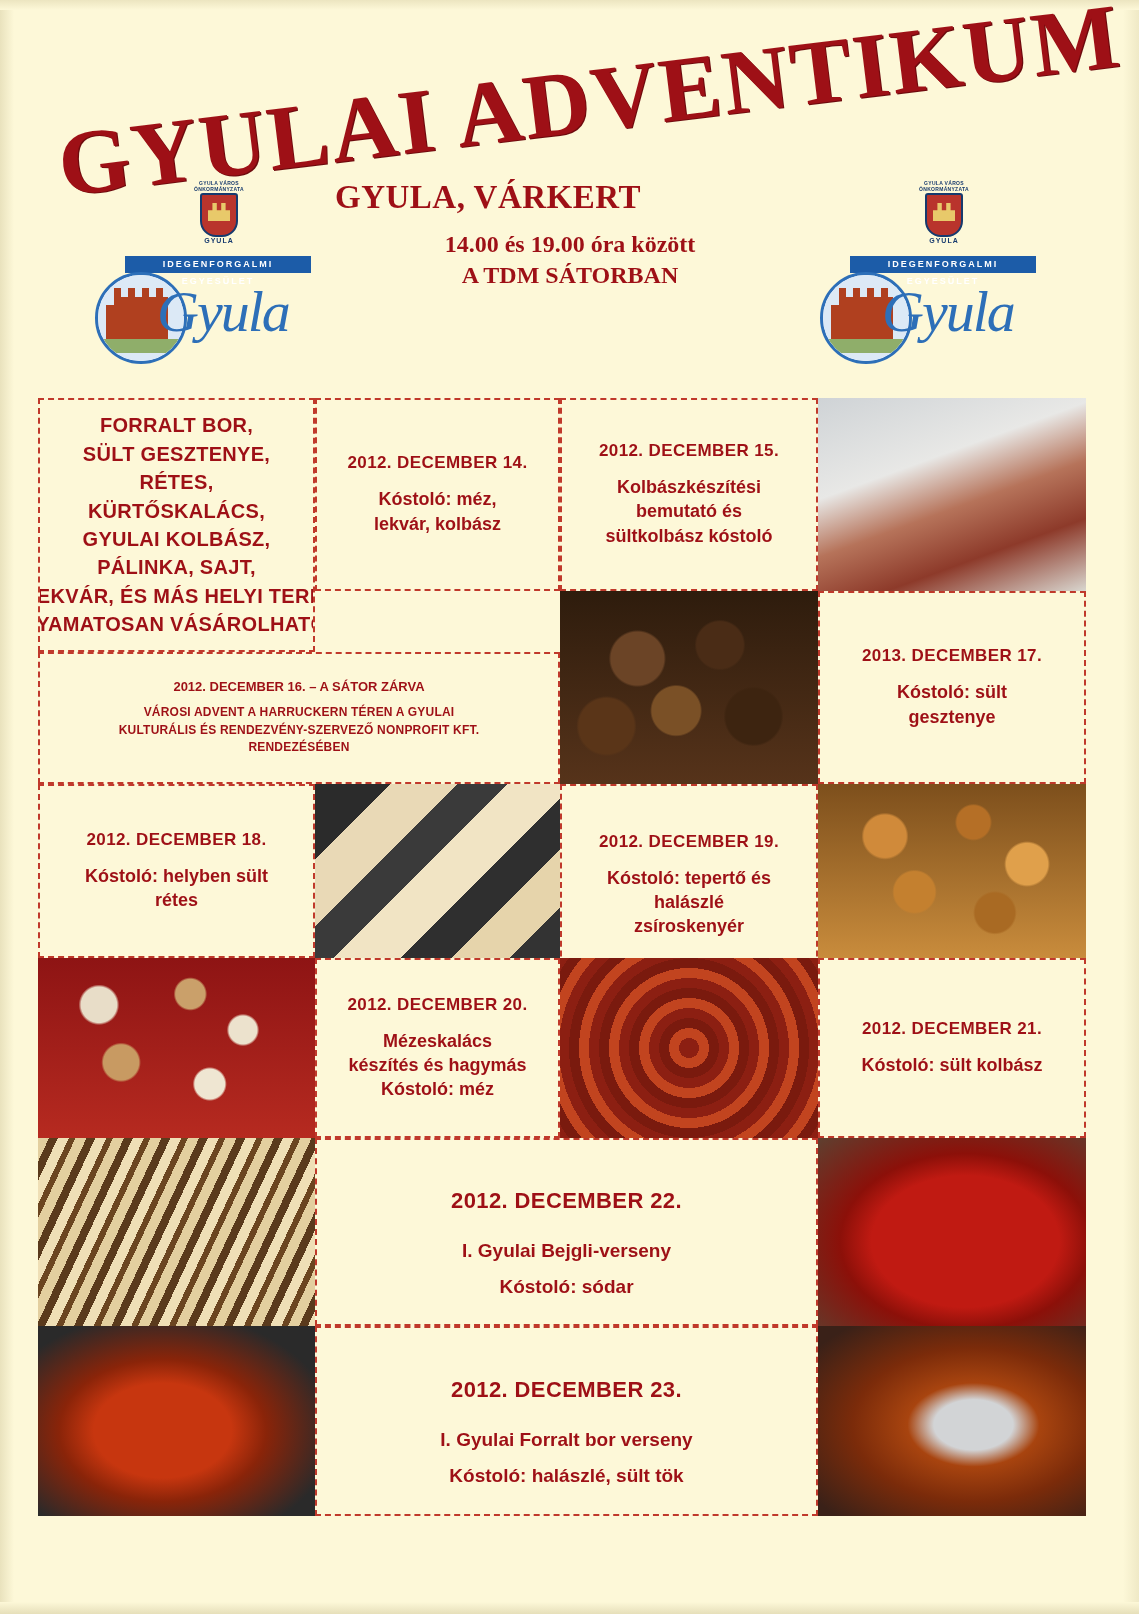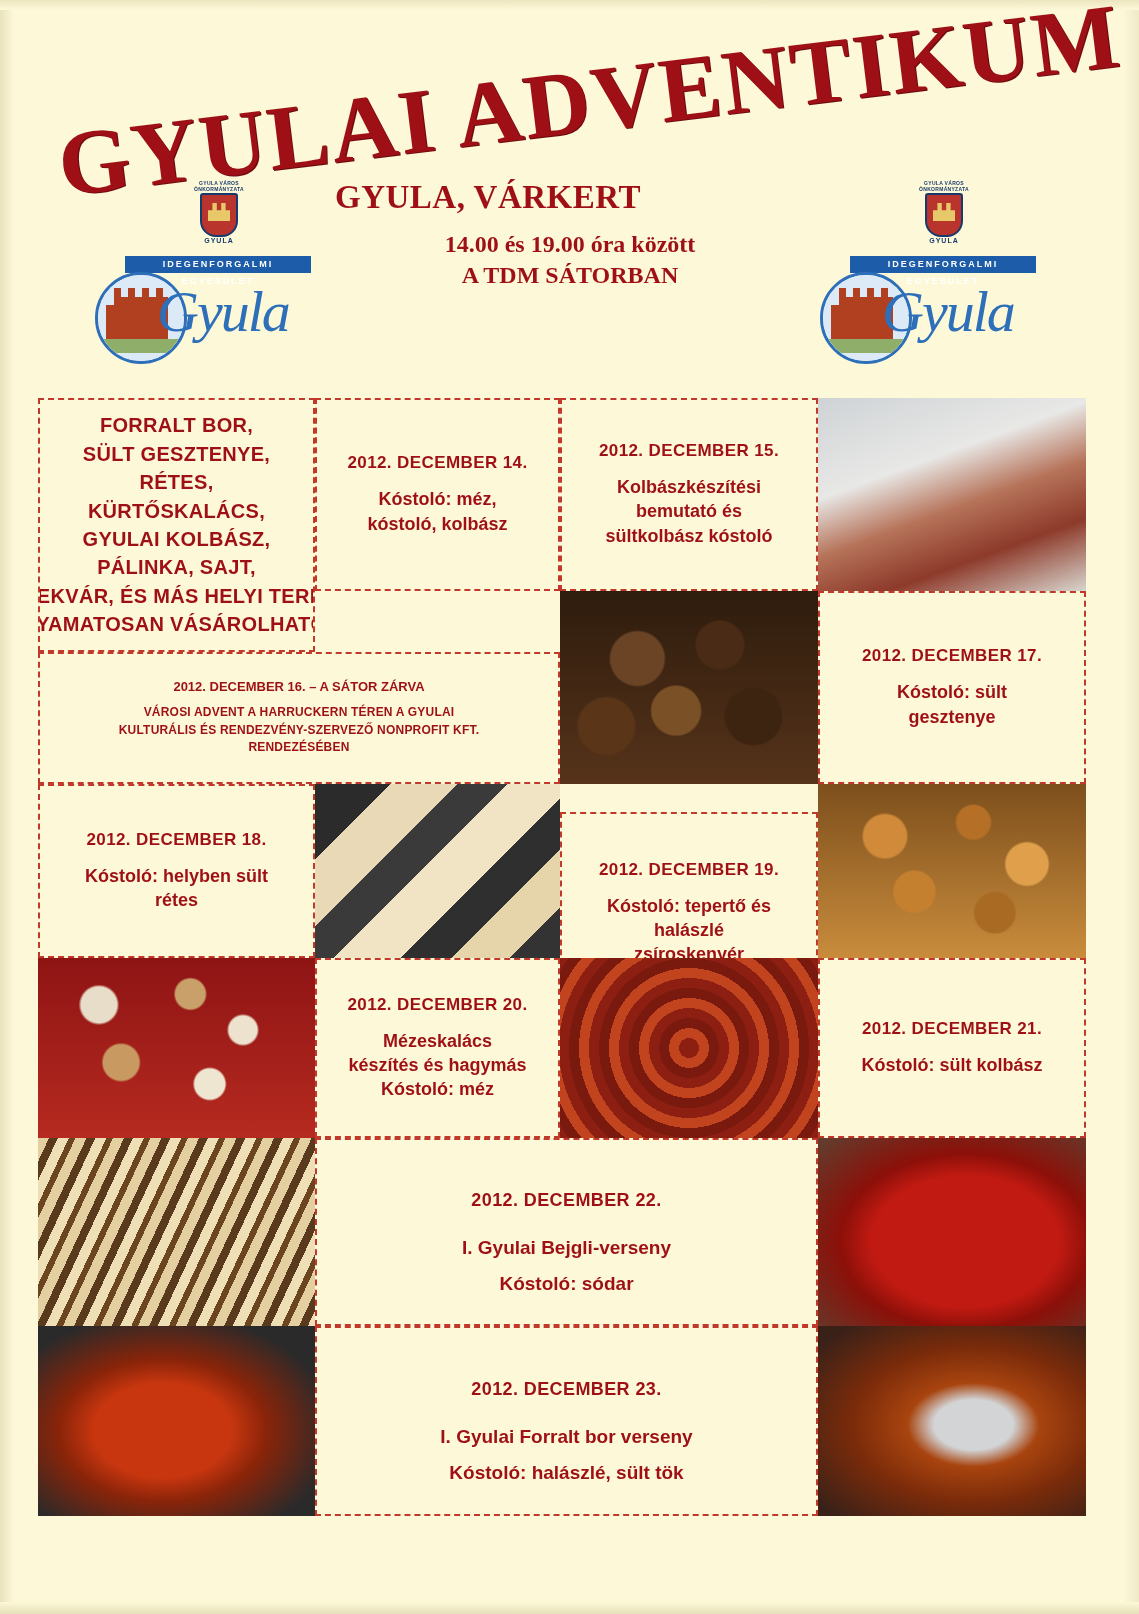--- a/index.html
+++ b/index.html
@@ -225,21 +225,21 @@
     font-weight: bold;
     margin-bottom: 10px;
   }
   .closed-sub {
     color: #9e1016;
     font-size: 12px;
     font-weight: bold;
     line-height: 1.45;
     letter-spacing: .2px;
   }
-  .big-date { font-size: 18px; margin-top: 23px; }
+  .big-date { font-size: 22px; margin-top: 23px; }
   .big-desc { font-size: 19px; margin-top: 10px; }
 
   
   .photo {
     position: absolute;
     overflow: hidden;
     background: #3a2a20;
   }
   .ph-sausage-making { background: linear-gradient(160deg,#cfd3d6 0%,#e8e8e6 35%,#b6735a 55%,#8d3a2a 75%,#d9d6cf 100%); }
   .ph-chestnuts { background: radial-gradient(circle at 30% 35%, #6b4426 0 12%, transparent 13%), radial-gradient(circle at 62% 28%, #4a2c16 0 11%, transparent 12%), radial-gradient(circle at 45% 62%, #7a5026 0 13%, transparent 14%), radial-gradient(circle at 75% 65%, #3d2410 0 12%, transparent 13%), radial-gradient(circle at 18% 70%, #5a3518 0 11%, transparent 12%), linear-gradient(#2e1c0d,#56331a); }
@@ -325,40 +325,40 @@
 PÁLINKA, SAJT,
 MÉZ, LEKVÁR, ÉS MÁS HELYI TERMÉKEK
 FOLYAMATOSAN VÁSÁROLHATÓAK</div>
       </div>
     </div>
 
     <div class="cell" style="left:277px; top:0px; width:245px; height:193px;">
       <div class="cell-inner">
         <div class="date">2012. DECEMBER 14.</div>
         <div class="desc" style="white-space:pre-line;">Kóstoló: méz,
-kóstoló, kolbász</div>
+lekvár, kolbász</div>
       </div>
     </div>
 
     <div class="cell" style="left:522px; top:0px; width:258px; height:193px;">
       <div class="cell-inner">
         <div class="date">2012. DECEMBER 15.</div>
         <div class="desc" style="white-space:pre-line;">Kolbászkészítési
 bemutató és
 sültkolbász kóstoló</div>
       </div>
     </div>
 
     <div class="photo ph-sausage-making" style="left:780px; top:0px; width:268px; height:193px;"></div>
 
     <div class="photo ph-chestnuts" style="left:522px; top:193px; width:258px; height:193px;"></div>
 
     <div class="cell" style="left:780px; top:193px; width:268px; height:193px;">
       <div class="cell-inner">
-        <div class="date">2012. DECEMBER 17.</div>
+        <div class="date">2013. DECEMBER 17.</div>
         <div class="desc" style="white-space:pre-line;">Kóstoló: sült
 gesztenye</div>
       </div>
     </div>
 
     <div class="cell" style="left:0px; top:254px; width:522px; height:132px;">
       <div class="cell-inner">
         <div class="closed-title">2012. DECEMBER 16. – A SÁTOR ZÁRVA</div>
         <div class="closed-sub" style="white-space:pre-line;">VÁROSI ADVENT A HARRUCKERN TÉREN A GYULAI
 KULTURÁLIS ÉS RENDEZVÉNY-SZERVEZŐ NONPROFIT KFT.
@@ -369,21 +369,21 @@
     <div class="cell" style="left:0px; top:386px; width:277px; height:174px;">
       <div class="cell-inner">
         <div class="date">2012. DECEMBER 18.</div>
         <div class="desc" style="white-space:pre-line;">Kóstoló: helyben sült
 rétes</div>
       </div>
     </div>
 
     <div class="photo ph-retes" style="left:277px; top:386px; width:245px; height:174px;"></div>
 
-    <div class="cell" style="left:522px; top:386px; width:258px; height:202px;margin-top:28px;">
+    <div class="cell" style="left:522px; top:386px; width:258px; height:202px;">
       <div class="cell-inner">
         <div class="date">2012. DECEMBER 19.</div>
         <div class="desc" style="white-space:pre-line;">Kóstoló: tepertő és
 halászlé
 zsíroskenyér</div>
       </div>
     </div>
 
     <div class="photo ph-tepertő" style="left:780px; top:386px; width:268px; height:174px;"></div>
 

